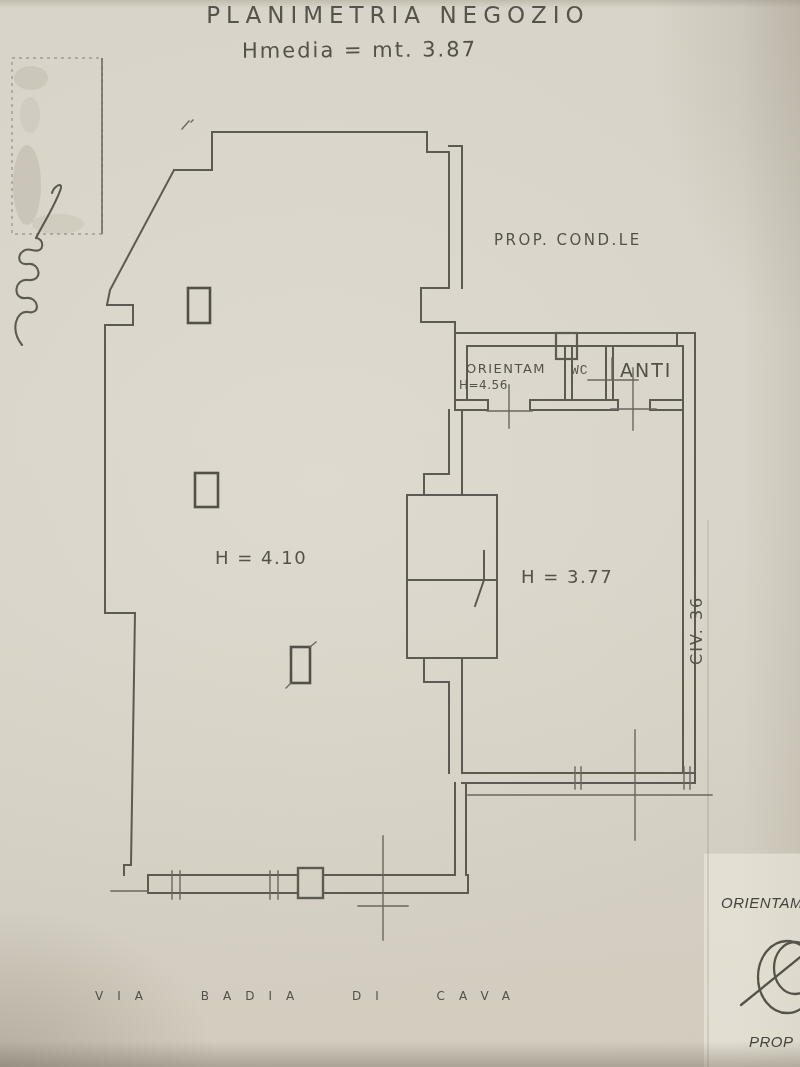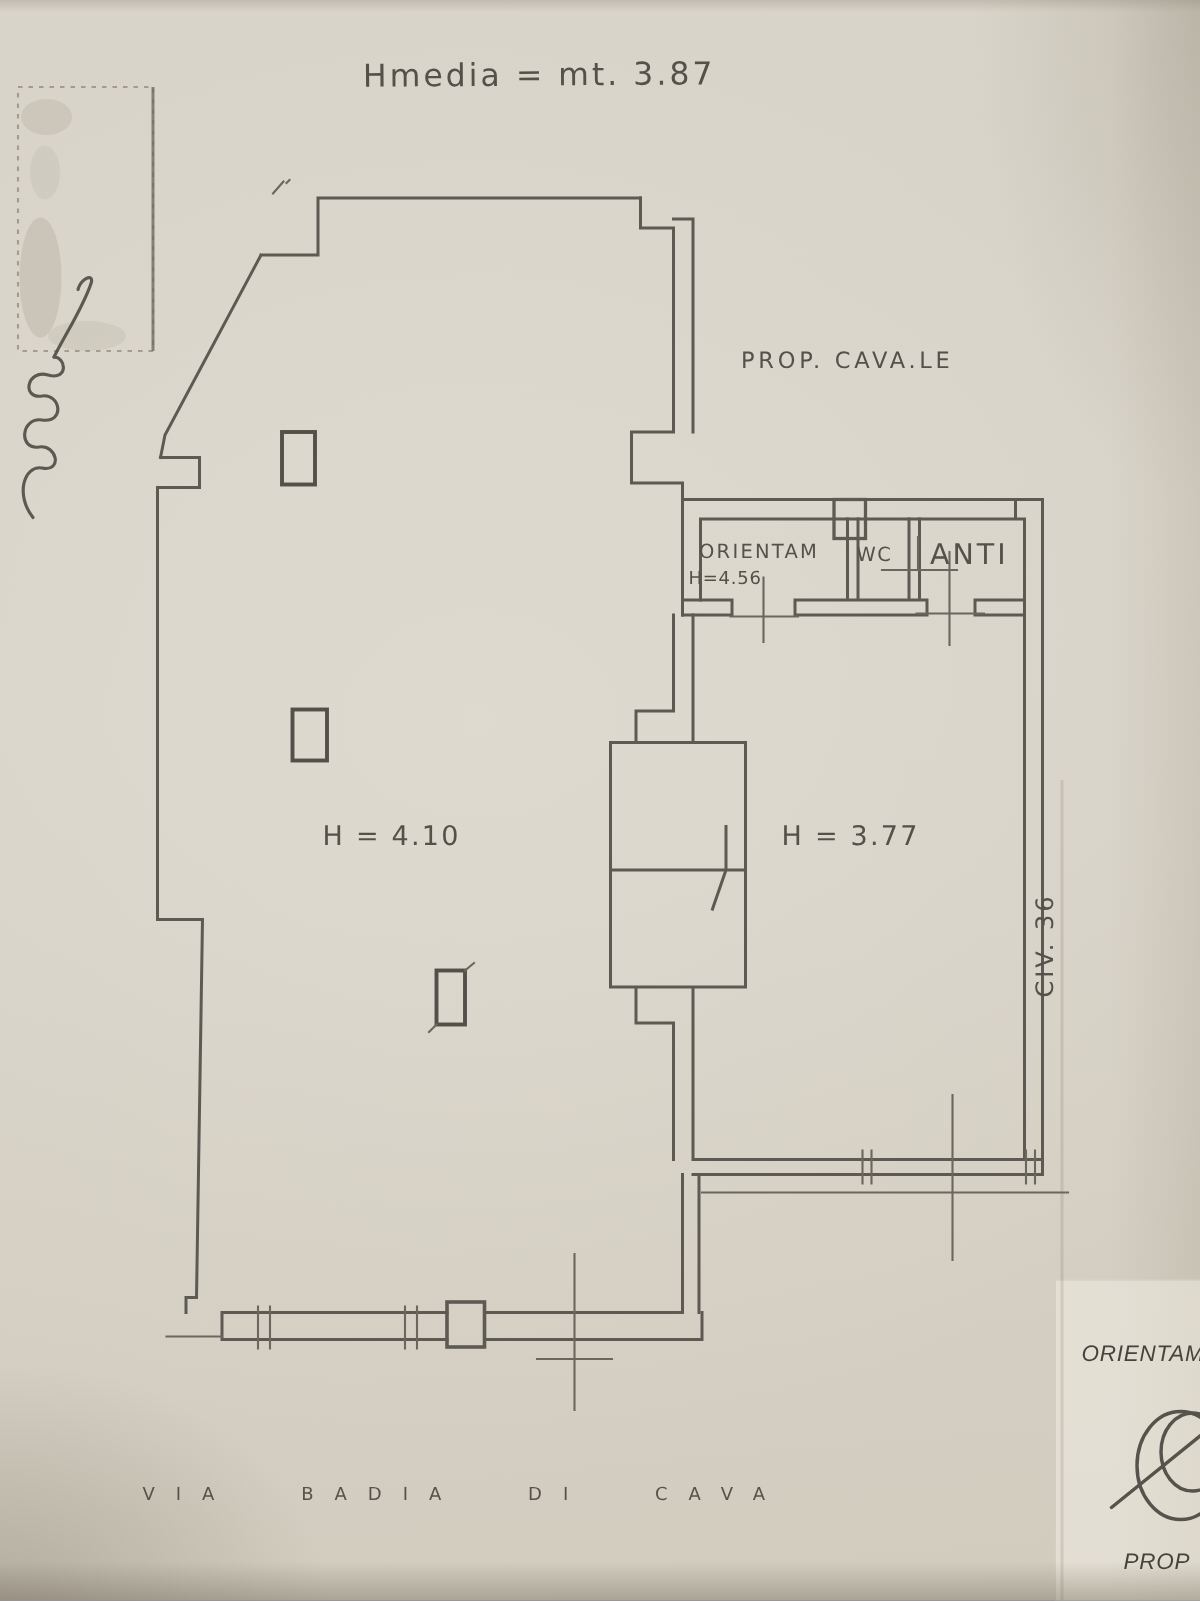--- a/index.html
+++ b/index.html
@@ -12,24 +12,24 @@
   }
   .abs{position:absolute;}
   .hand{font-family:"DejaVu Sans",sans-serif;color:#54514a;}
   .print{font-family:"Liberation Sans",sans-serif;color:#45433e;font-style:italic;}
   .lbl{white-space:nowrap;line-height:1.1;}
   #title{left:168px;top:3px;width:460px;text-align:center;font-size:23px;letter-spacing:6px;color:#56534c;}
   #subtitle{left:242px;top:39px;font-size:21px;letter-spacing:2px;color:#54514a;transform:rotate(-.4deg);}
   #prop-condle{left:494px;top:232px;font-size:15px;letter-spacing:2.5px;}
   #archivio{left:466px;top:362px;font-size:13px;letter-spacing:1.5px;}
   #archivio-h{left:459px;top:379px;font-size:12px;letter-spacing:.5px;}
-  #wc{left:571px;top:364px;font-size:13px;letter-spacing:1px;}
+  #wc{left:571px;top:364px;font-size:13px;letter-spacing:1px;font-family:Liberation Mono, monospace;}
   #anti{left:620px;top:360px;font-size:19px;letter-spacing:2px;}
   #h-main{left:215px;top:548px;font-size:18px;letter-spacing:1.5px;text-align:center;}
-  #h-right{left:521px;top:548px;font-size:18px;letter-spacing:1.5px;}
+  #h-right{left:521px;top:567px;font-size:18px;letter-spacing:1.5px;}
   #civ{left:714px;top:639px;width:112px;height:26px;font-size:16px;letter-spacing:2px;
        transform-origin:0 100%;transform:rotate(-90deg);}
   #left-note{left:6px;top:981px;width:634px;height:34px;font-size:21px;font-style:italic;
        letter-spacing:3px;word-spacing:18px;transform-origin:0 100%;transform:rotate(-90deg);color:#55524b;}
   #street{left:95px;top:990px;font-size:12px;letter-spacing:14px;word-spacing:26px;color:#55524b;}
   #orientam{left:721px;top:895px;font-size:15px;letter-spacing:.5px;}
   #scala{left:749px;top:1034px;font-size:15px;letter-spacing:.5px;}
   
   #sh-top{left:0;top:0;width:100%;height:8px;background:linear-gradient(rgba(140,133,118,.30),rgba(0,0,0,0));}
   #sh-right{right:0;top:0;width:60px;height:100%;background:linear-gradient(to right,rgba(0,0,0,0),rgba(160,152,136,.22));}
@@ -93,22 +93,23 @@
       <path d="M182,129 L189,121 M191,122 L193,120 M310,647 L316,642 M291,683 L286,688"></path>
     </g>
 
     <g fill="none" stroke="#56534c" stroke-width="2.3" stroke-linecap="round">
       <ellipse cx="787" cy="977" rx="29" ry="36"></ellipse>
       <ellipse cx="795" cy="968" rx="21" ry="26"></ellipse>
       <path d="M741,1005 L814,946"></path>
     </g>
   </svg>
 
+  <div id="title" class="abs lbl hand">PLANIMETRIA NEGOZIO</div>
   <div id="subtitle" class="abs lbl hand">Hmedia = mt. 3.87</div>
-  <div id="prop-condle" class="abs lbl hand">PROP. CAVA.LE</div>
+  <div id="prop-condle" class="abs lbl hand">PROP. COND.LE</div>
   <div id="archivio" class="abs lbl hand">ORIENTAM</div>
   <div id="archivio-h" class="abs lbl hand">H=4.56</div>
   <div id="wc" class="abs lbl hand">WC</div>
   <div id="anti" class="abs lbl hand">ANTI</div>
   <div id="h-main" class="abs lbl hand">H = 4.10</div>
   <div id="h-right" class="abs lbl hand">H = 3.77</div>
   <div id="civ" class="abs lbl hand">CIV. 36</div>
   <div id="left-note" class="abs lbl hand">DEPOSITATO PRESSO L'U.T.E.</div>
   <div id="street" class="abs lbl hand">VIA BADIA DI CAVA</div>
   <div id="orientam" class="abs lbl print">ORIENTAM</div>

